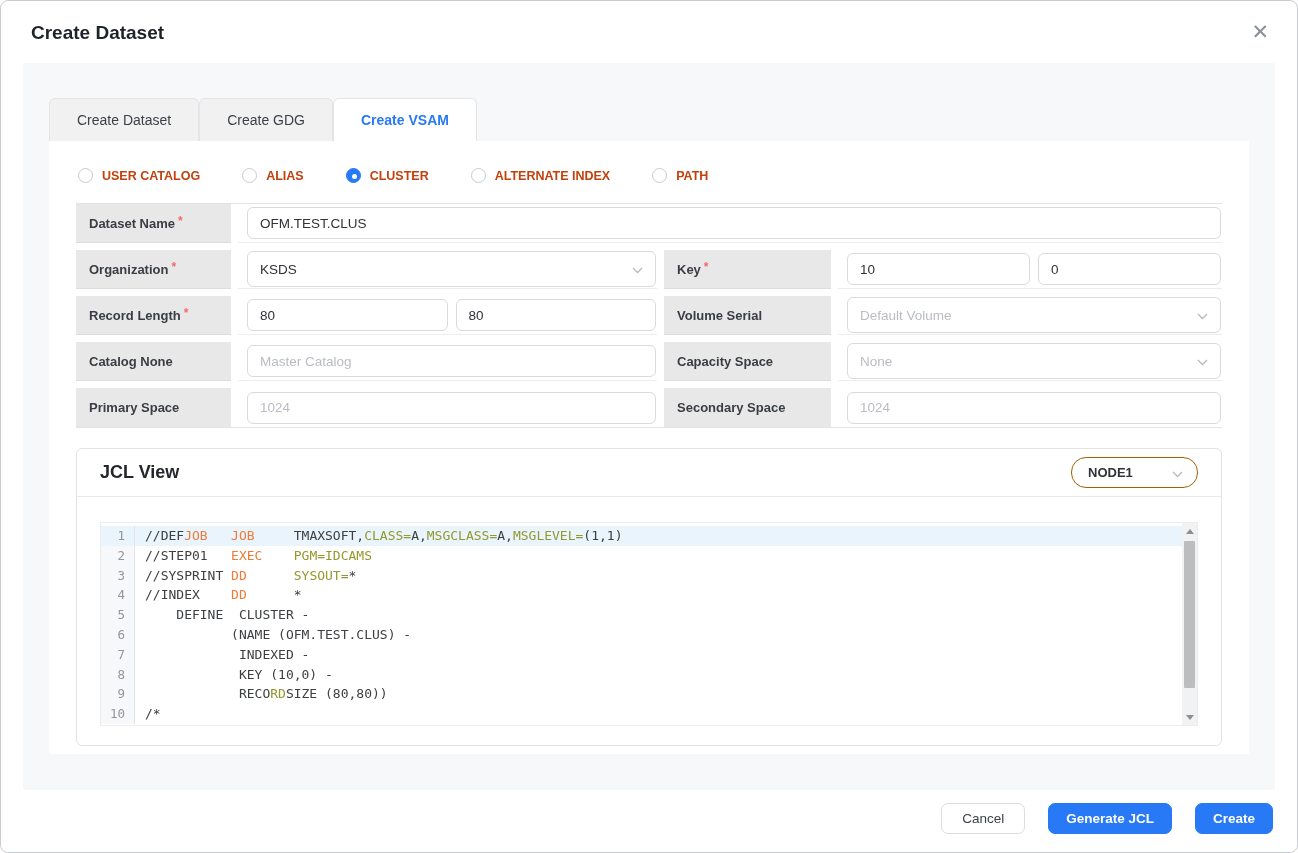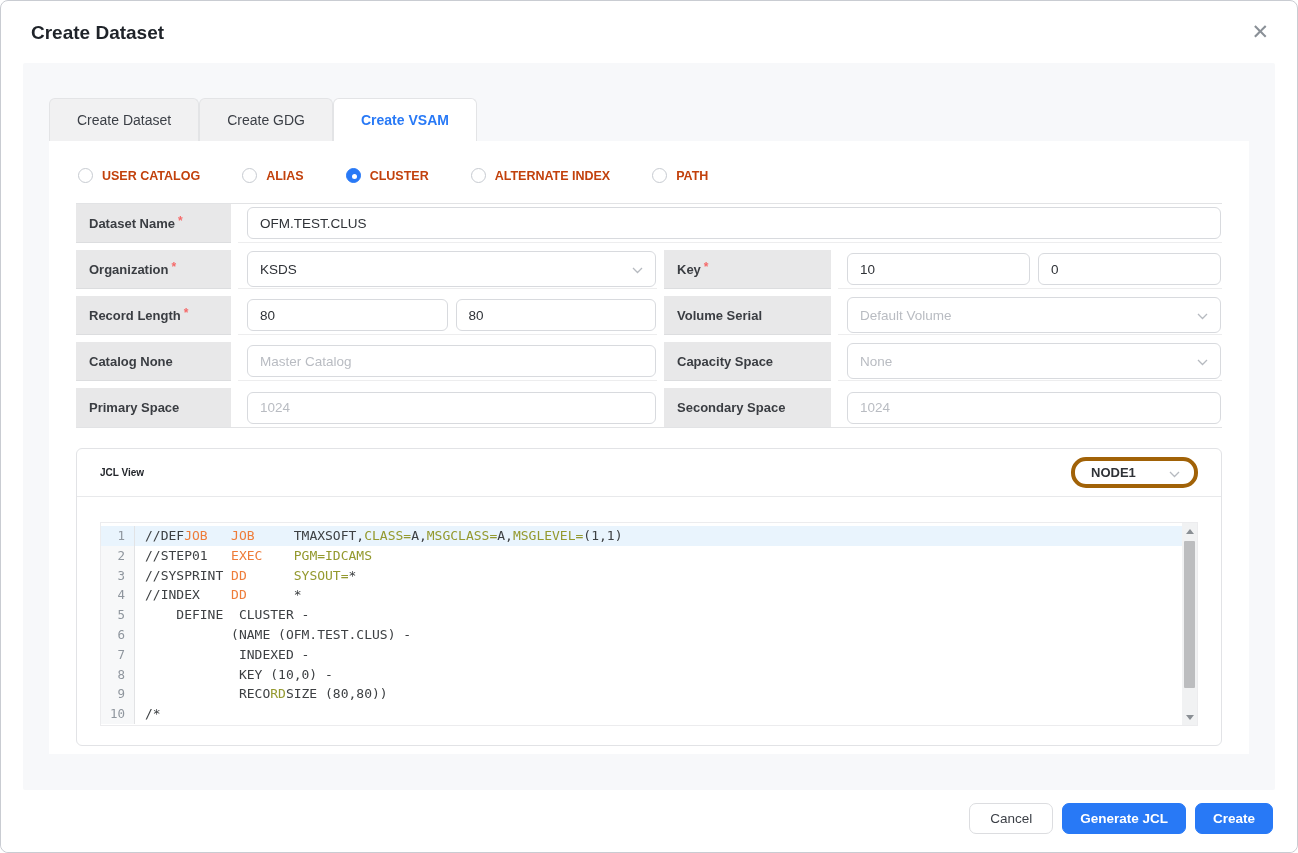--- a/index.html
+++ b/index.html
@@ -40,22 +40,22 @@
   .inp { width:100%; height:32px; border:1px solid #d8dade; border-radius:6px; padding:0 12px; font-size:13.5px; color:#2f3237; font-family:"Liberation Sans",sans-serif; background:#fff; outline:none; }
   .inp::placeholder { color:#b9bcc2; }
   .pair .inp { flex:1 1 0; }
   .sel { width:100%; height:36px; border:1px solid #d8dade; border-radius:6px; padding:0 12px; display:flex; align-items:center; justify-content:space-between; background:#fff; cursor:pointer; }
   .sel-val { font-size:13.5px; color:#2f3237; }
   .sel-val.ph { color:#b9bcc2; }
 
   
   .jcl-box { margin-top:20px; border:1px solid #e2e3e6; border-radius:6px; height:298px; background:#fff; }
   .jcl-header { height:48px; display:flex; align-items:center; justify-content:space-between; padding:0 23px; border-bottom:1px solid #e8e9eb; }
-  .jcl-title { font-size:10px; font-weight:bold; color:#23262b; }
-  .node-sel { width:127px; height:31px; border:4px solid #a16207; border-radius:15px; display:flex; align-items:center; justify-content:space-between; padding:0 14px 0 16px; cursor:pointer; background:#fff; }
+  .jcl-title { font-size:18px; font-weight:bold; color:#23262b; }
+  .node-sel { width:127px; height:31px; border:1px solid #a16207; border-radius:15px; display:flex; align-items:center; justify-content:space-between; padding:0 14px 0 16px; cursor:pointer; background:#fff; }
   .node-sel .sel-val { font-size:13px; font-weight:bold; color:#2f3237; }
 
   .code-wrap { position:relative; margin:25px 23px 0 23px; height:204px; border:1px solid #ececee; background:#fff; overflow:hidden; }
   .code-lines { position:absolute; left:0; top:3px; right:15px; }
   .code-line { display:flex; height:19.8px; line-height:19.8px; font-family:"DejaVu Sans Mono",monospace; font-size:13px; white-space:pre; }
   .code-line .ln { width:34px; flex:0 0 auto; background:#f7f8f9; border-right:1px solid #e2e3e5; color:#8f969e; text-align:right; padding-right:9px; font-size:12.5px; }
   .code-line .code-text { padding-left:10px; color:#3d4043; }
   .code-line.active { background:#e9f4fd; }
   .code-line.active .ln { background:#e9f4fd; }
   .tk-d { color:#3d4043; }
@@ -65,21 +65,21 @@
   
   .sbar { position:absolute; top:0; right:0; width:15px; height:100%; background:#f1f2f3; }
   .sbar .arr { position:absolute; left:0; width:15px; height:16px; display:flex; align-items:center; justify-content:center; }
   .arr-up { top:0; } .arr-down { bottom:0; }
   .tri-up { width:0; height:0; border-left:4px solid transparent; border-right:4px solid transparent; border-bottom:5px solid #8a8f94; }
   .tri-down { width:0; height:0; border-left:4px solid transparent; border-right:4px solid transparent; border-top:5px solid #8a8f94; }
   .sthumb { position:absolute; left:2px; width:11px; top:18px; height:147px; background:#bcbdbf; border-radius:1px; }
 
   
   .footer { flex:1; display:flex; align-items:flex-start; justify-content:flex-end; gap:9px; padding:13px 24px 0 0; background:#fff; border-radius:0 0 8px 8px; }
-  .btn { height:31px; border-radius:7px; font-size:13.5px; display:flex; align-items:center; justify-content:center; cursor:pointer; font-family:"Liberation Sans",sans-serif; }
+  .btn { height:31px; border-radius:7px; font-size:13.5px; display:flex; align-items:center; justify-content:center; cursor:pointer; font-family:"Liberation Sans",sans-serif;margin-left:14px; }
   .btn-plain { background:#fff; border:1px solid #dcdde0; color:#3b3f46; padding:0 20px; }
   .btn-blue { background:#2879f6; border:1px solid #2879f6; color:#fff; font-weight:bold; padding:0 17px; }
 </style>
 </head>
 <body>
 
 <div class="dialog">
 
   <div class="dlg-header">
     <div class="dlg-title">Create Dataset</div>

